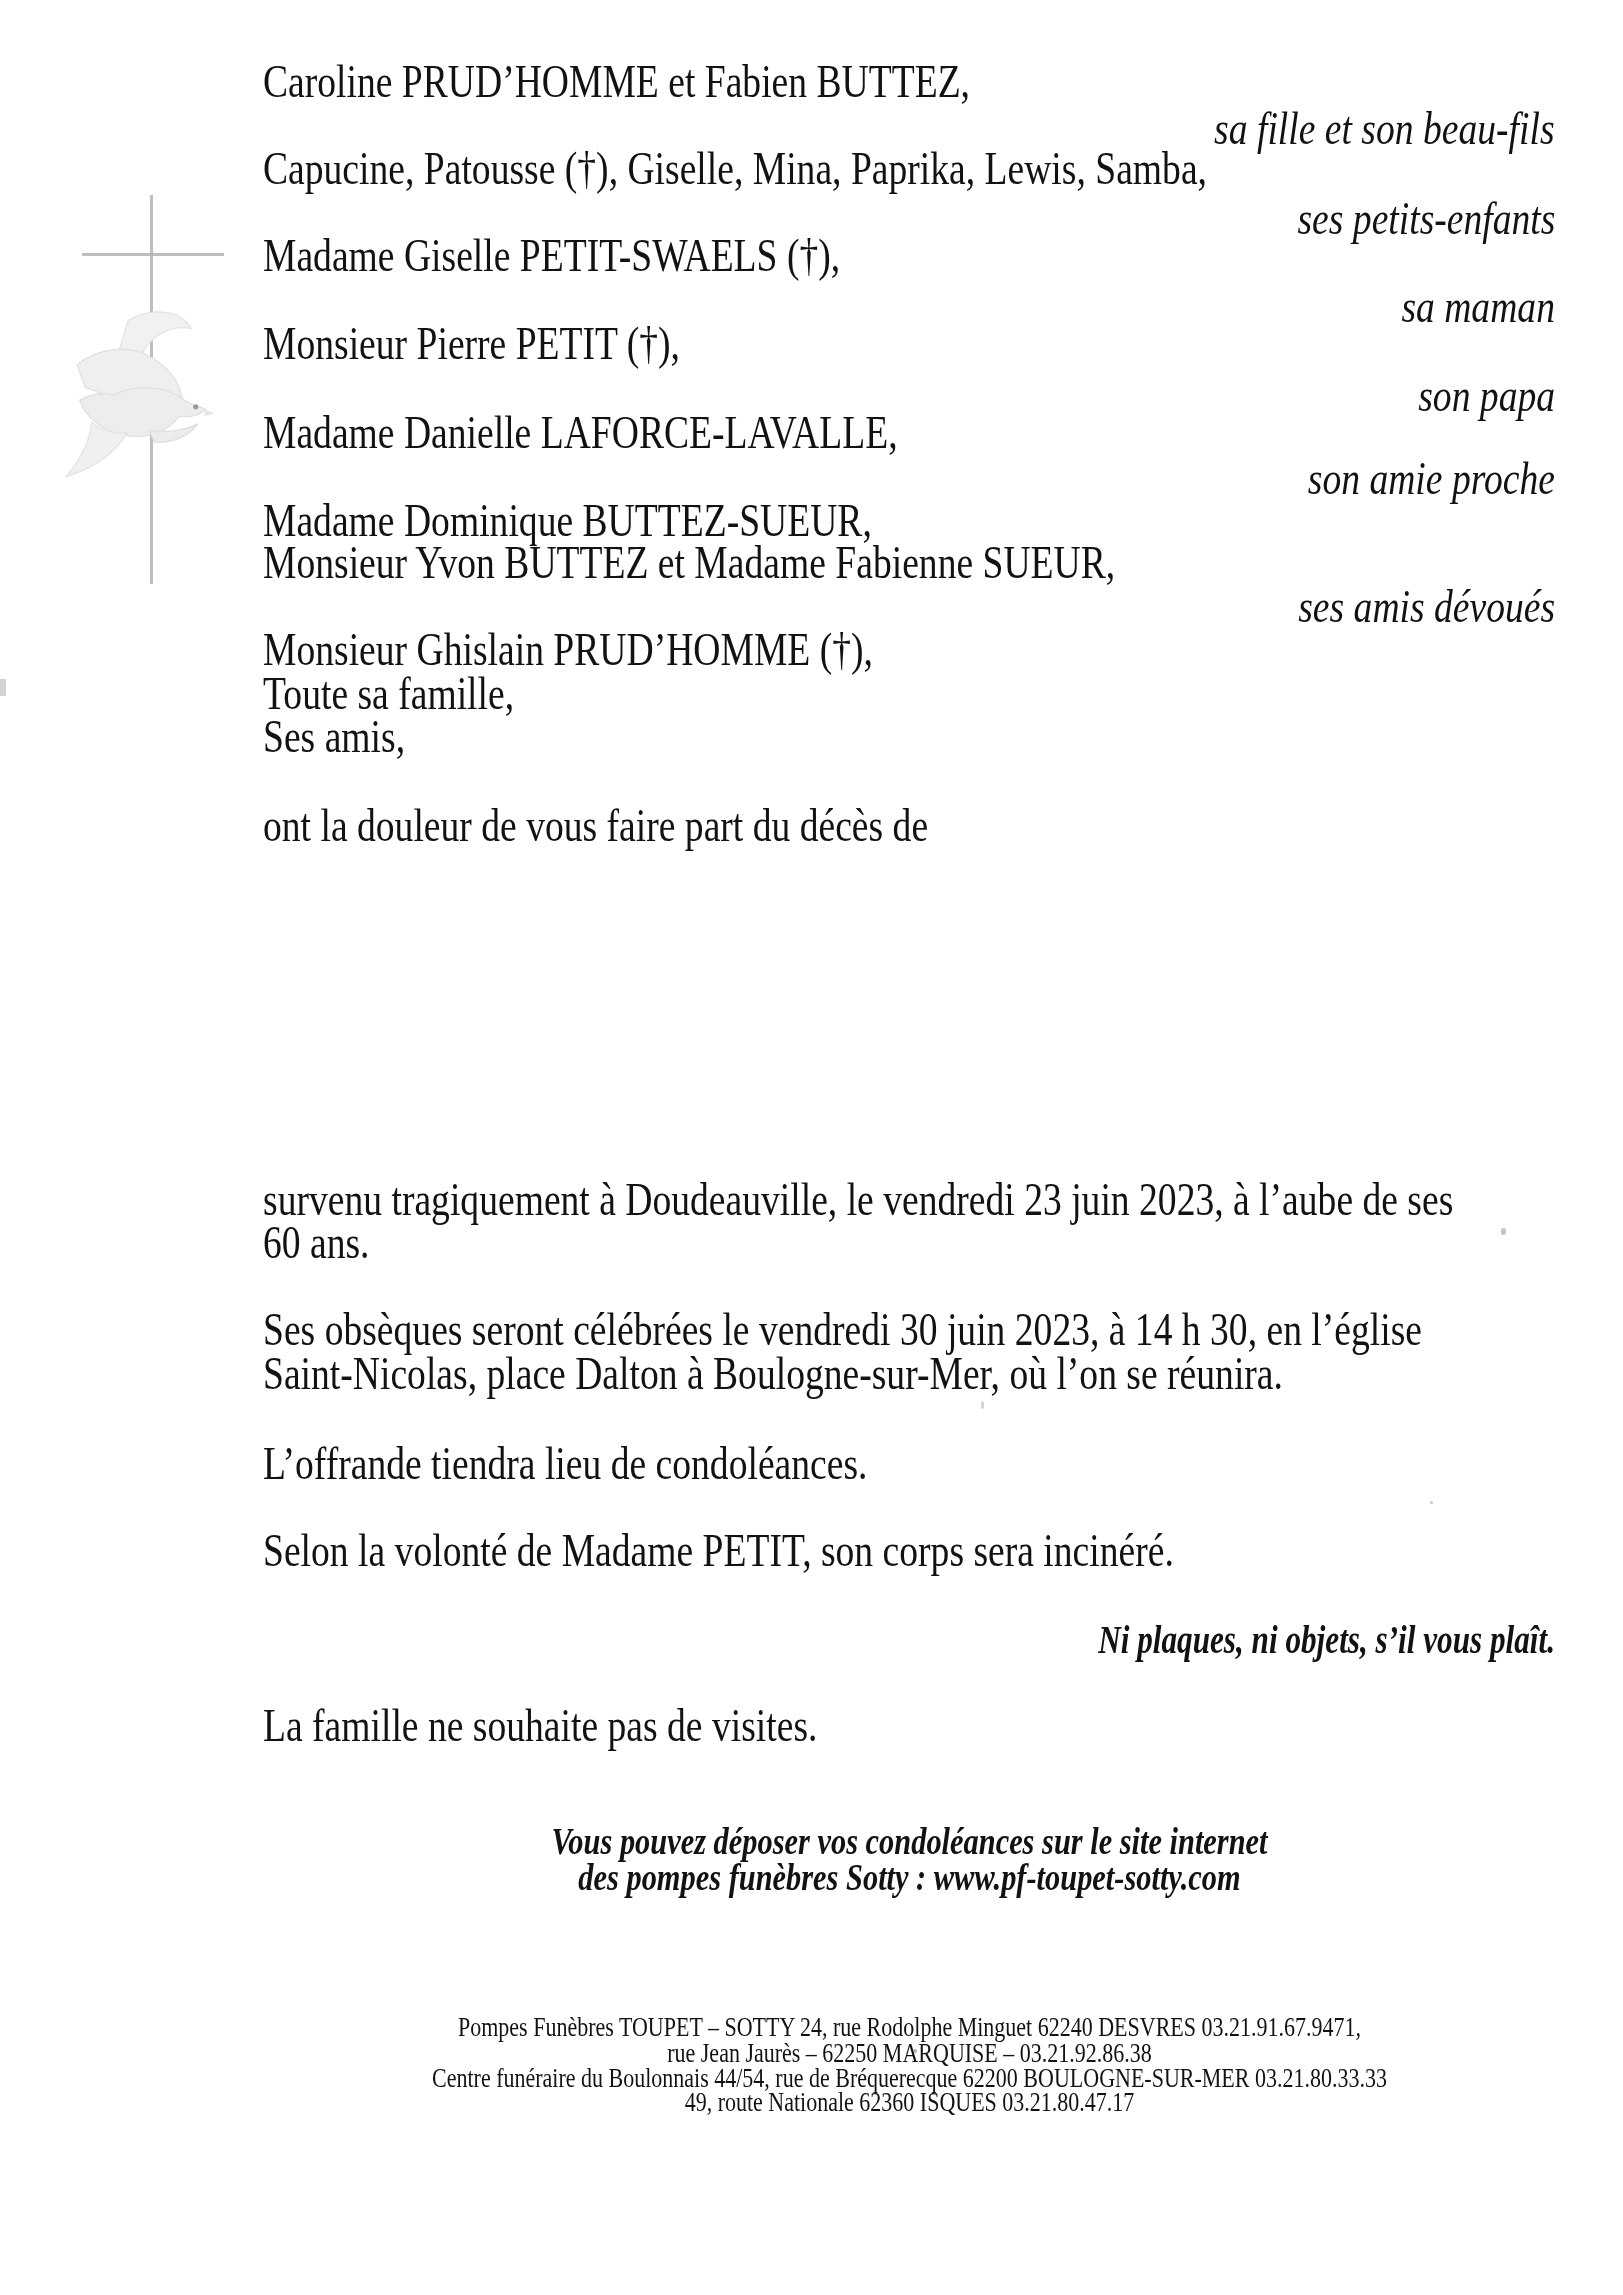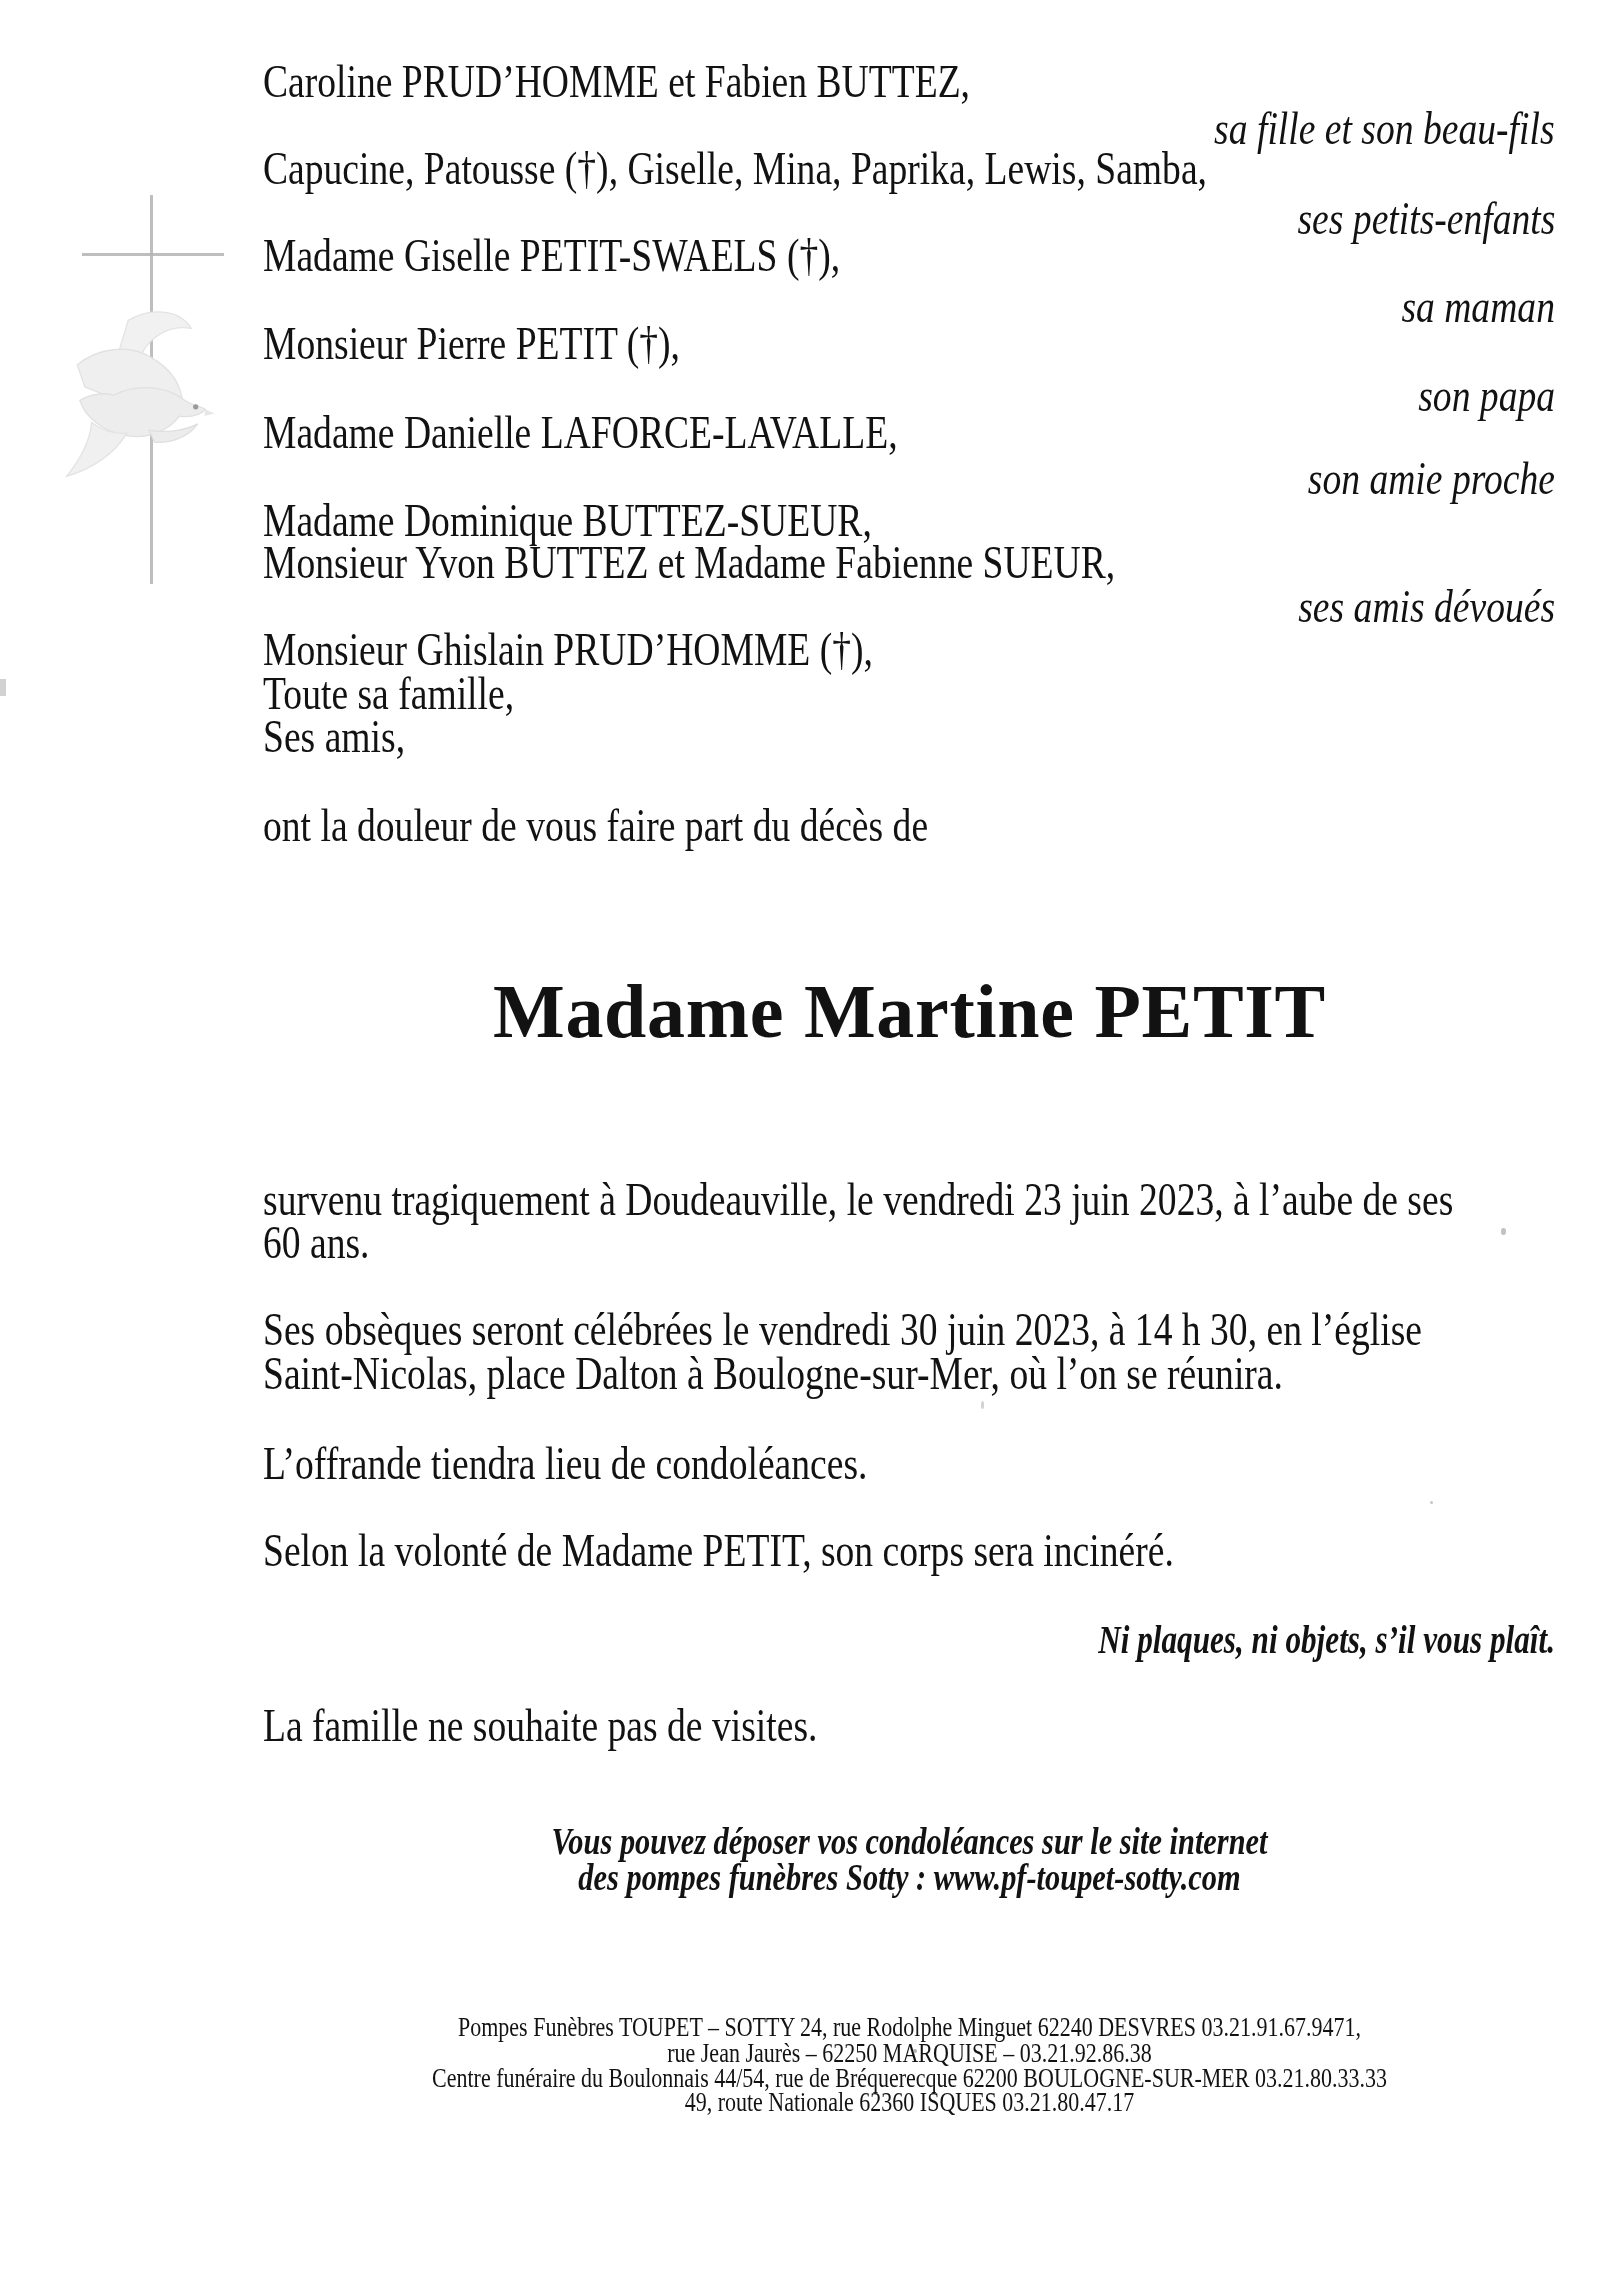--- a/index.html
+++ b/index.html
@@ -82,21 +82,20 @@
   <div class="ln left" style="top:409px">Madame Danielle LAFORCE-LAVALLE,</div>
   <div class="ln right" style="top:455px">son amie proche</div>
   <div class="ln left" style="top:497px">Madame Dominique BUTTEZ-SUEUR,</div>
   <div class="ln left" style="top:539px">Monsieur Yvon BUTTEZ et Madame Fabienne SUEUR,</div>
   <div class="ln right" style="top:583px">ses amis dévoués</div>
   <div class="ln left" style="top:626px">Monsieur Ghislain PRUD’HOMME (†),</div>
   <div class="ln left" style="top:670px">Toute sa famille,</div>
   <div class="ln left" style="top:713px">Ses amis,</div>
 
   <div class="ln left" style="top:802px">ont la douleur de vous faire part du décès de</div>
-  <div class="ln center title" style="top:973px">Madame Martine PETIT</div>
 
   <div class="ln left" style="top:1176px">survenu tragiquement à Doudeauville, le vendredi 23 juin 2023, à l’aube de ses</div>
   <div class="ln left" style="top:1219px">60 ans.</div>
   <div class="ln left" style="top:1306px">Ses obsèques seront célébrées le vendredi 30 juin 2023, à 14 h 30, en l’église</div>
   <div class="ln left" style="top:1350px">Saint-Nicolas, place Dalton à Boulogne-sur-Mer, où l’on se réunira.</div>
   <div class="ln left" style="top:1440px">L’offrande tiendra lieu de condoléances.</div>
   <div class="ln left" style="top:1527px">Selon la volonté de Madame PETIT, son corps sera incinéré.</div>
 
   <div class="ln right boldital note" style="top:1620px">Ni plaques, ni objets, s’il vous plaît.</div>
 

